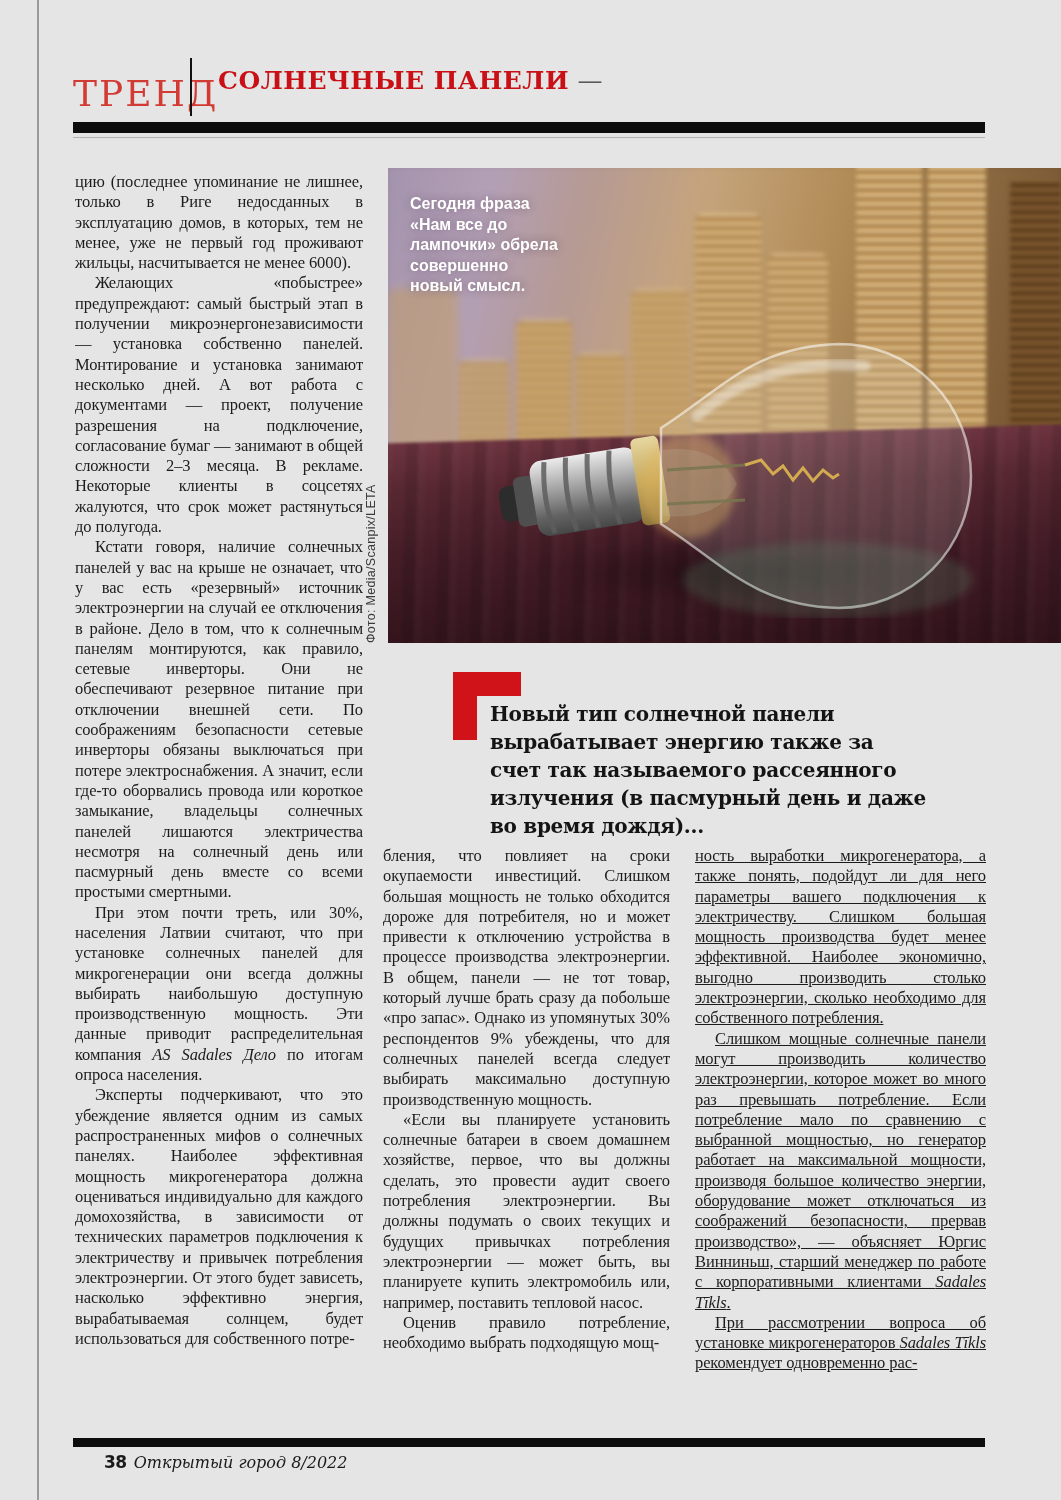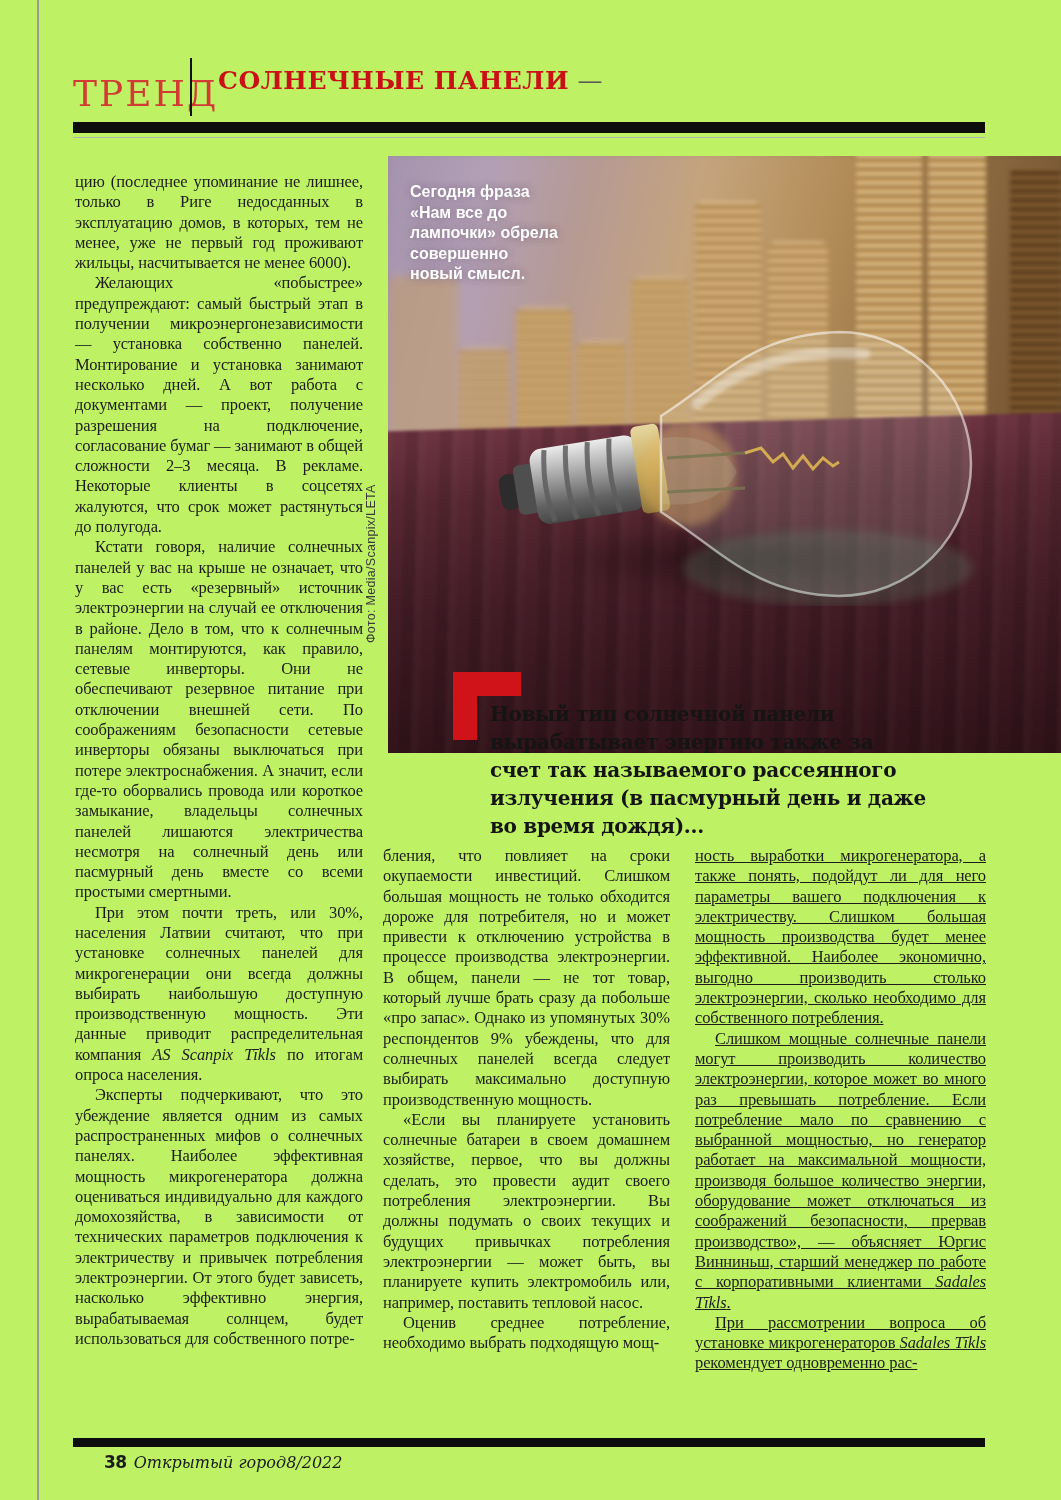--- a/index.html
+++ b/index.html
@@ -1,16 +1,16 @@
 <!DOCTYPE html>
 <html lang="ru"><head>
 <meta charset="utf-8">
 <style>
   html,body{margin:0;padding:0;background:#ffffff;}
-  #page{position:relative;width:1061px;height:1500px;background:#bef264;overflow:hidden;
+  #page{position:relative;width:1061px;height:1500px;background:#e5e5e5;overflow:hidden;
         font-family:"Liberation Serif",serif;color:#1c1c1c;}
 
   
   .fold-rule{position:absolute;left:37px;top:0;width:2px;height:1500px;background:#9a9a9a;}
 
   
   .kicker{position:absolute;left:73px;top:76px;font-family:"DejaVu Serif",serif;
           font-size:36px;line-height:36px;color:#d23a34;letter-spacing:2px;}
   .head-divider{position:absolute;left:190px;top:58px;width:2px;height:58px;background:#111;}
   .title-block{position:absolute;left:210px;top:69px;font-family:"DejaVu Serif",serif;}
@@ -23,21 +23,21 @@
   
   .col{position:absolute;text-align:justify;font-size:16.5px;line-height:20.3px;
        letter-spacing:-0.1px;overflow:hidden;}
   .col p{margin:0;}
   .col p.indent{text-indent:20px;}
   #col-left{left:75px;top:172px;width:288px;height:1240px;}
   #col-mid{left:383px;top:846px;width:287px;height:566px;}
   #col-right{left:695px;top:846px;width:291px;height:566px;text-decoration:underline;}
 
   
-  .photo{position:absolute;left:388px;top:156px;width:673px;height:597px;overflow:hidden;background:#3c1d26;}
+  .photo{position:absolute;left:388px;top:168px;width:673px;height:475px;overflow:hidden;background:#3c1d26;}
   .backdrop{position:absolute;left:-14px;top:-14px;right:-14px;height:320px;filter:blur(8px);
     background:linear-gradient(103deg,#a291ac 0%,#b3a0b6 16%,#b59a95 28%,#c5a47c 44%,#b28c57 62%,#8a683f 80%,#6b4c2c 100%);}
   .stack{position:absolute;border-radius:7px 7px 0 0;
     background:repeating-linear-gradient(180deg,#e6c795 0 3px,#9c7440 3px 6px,#c79e60 6px 9px);}
   .stack.dark{background:repeating-linear-gradient(180deg,#8a6336 0 3px,#513318 3px 6px,#6e4c26 6px 9px);}
   .wood{position:absolute;left:-16px;right:-16px;top:256px;bottom:-16px;filter:blur(1.5px);
     transform:rotate(-1.6deg);transform-origin:100% 0;
     background:linear-gradient(180deg,#6d3440 0%,#572731 20%,#431c26 50%,#2e1118 100%);}
   .wood:after{content:"";position:absolute;inset:0;opacity:.5;
     background:repeating-linear-gradient(93deg,rgba(0,0,0,.22) 0 12px,rgba(255,255,255,.04) 12px 20px,rgba(0,0,0,0) 20px 34px);}
@@ -54,21 +54,21 @@
   .quote-corner{position:absolute;left:453px;top:672px;width:44px;height:44px;
     border-top:24px solid #cf1318;border-left:24px solid #cf1318;}
   .quote-text{position:absolute;left:490px;top:700px;width:450px;font-family:"DejaVu Serif",serif;
     font-weight:700;font-size:20px;line-height:28px;color:#141414;letter-spacing:-0.3px;white-space:pre-line;}
 
   
   .foot-bar{position:absolute;left:73px;top:1438px;width:912px;height:9px;background:#0d0d0d;}
   .footer-line{position:absolute;left:73px;top:1452px;font-size:16px;color:#1a1a1a;}
   .page-num{font-family:"DejaVu Sans",sans-serif;font-weight:700;font-size:17px;letter-spacing:-0.5px;margin-left:31px;}
   .mag-name{font-family:"DejaVu Serif",serif;font-style:italic;margin-left:7px;margin-top:28px;}
-  .mag-issue{font-family:"DejaVu Serif",serif;font-style:italic;}
+  .mag-issue{font-family:"DejaVu Serif",serif;font-style:italic;margin-left:5px;}
   i{font-style:italic;}
 </style>
 </head>
 <body>
 
 <div id="page">
 
   <div class="fold-rule"></div>
 
   <div class="kicker">ТРЕНД</div>
@@ -146,27 +146,27 @@
   <div class="quote-text">Новый тип солнечной панели
 вырабатывает энергию также за
 счет так называемого рассеянного
 излучения (в пасмурный день и даже
 во время дождя)...</div>
 
   <div class="col" id="col-left">
       <p>цию (последнее упоминание не лишнее, только в Риге недосданных в эксплуатацию домов, в которых, тем не менее, уже не первый год проживают жильцы, насчитывается не менее 6000).</p>
       <p class="indent">Желающих «побыстрее» предупреждают: самый быстрый этап в получении микроэнергонезависимости — установка собственно панелей. Монтирование и установка занимают несколько дней. А вот работа с документами — проект, получение разрешения на подключение, согласование бумаг — занимают в общей сложности 2–3 месяца. В рекламе. Некоторые клиенты в соцсетях жалуются, что срок может растянуться до полугода.</p>
       <p class="indent">Кстати говоря, наличие солнечных панелей у вас на крыше не означает, что у вас есть «резервный» источник электроэнергии на случай ее отключения в районе. Дело в том, что к солнечным панелям монтируются, как правило, сетевые инверторы. Они не обеспечивают резервное питание при отключении внешней сети. По соображениям безопасности сетевые инверторы обязаны выключаться при потере электроснабжения. А значит, если где-то оборвались провода или короткое замыкание, владельцы солнечных панелей лишаются электричества несмотря на солнечный день или пасмурный день вместе со всеми простыми смертными.</p>
-      <p class="indent">При этом почти треть, или 30%, населения Латвии считают, что при установке солнечных панелей для микрогенерации они всегда должны выбирать наибольшую доступную производственную мощность. Эти данные приводит распределительная компания <i>AS Scanpix Tīkls</i> по итогам опроса населения.</p>
+      <p class="indent">При этом почти треть, или 30%, населения Латвии считают, что при установке солнечных панелей для микрогенерации они всегда должны выбирать наибольшую доступную производственную мощность. Эти данные приводит распределительная компания <i>AS Sadales Дело</i> по итогам опроса населения.</p>
       <p class="indent">Эксперты подчеркивают, что это убеждение является одним из самых распространенных мифов о солнечных панелях. Наиболее эффективная мощность микрогенератора должна оцениваться индивидуально для каждого домохозяйства, в зависимости от технических параметров подключения к электричеству и привычек потребления электроэнергии. От этого будет зависеть, насколько эффективно энергия, вырабатываемая солнцем, будет использоваться для собственного потре-</p>
     </div>
   <div class="col" id="col-mid">
       <p>бления, что повлияет на сроки окупаемости инвестиций. Слишком большая мощность не только обходится дороже для потребителя, но и может привести к отключению устройства в процессе производства электроэнергии. В общем, панели — не тот товар, который лучше брать сразу да побольше «про запас». Однако из упомянутых 30% респондентов 9% убеждены, что для солнечных панелей всегда следует выбирать максимально доступную производственную мощность.</p>
       <p class="indent">«Если вы планируете установить солнечные батареи в своем домашнем хозяйстве, первое, что вы должны сделать, это провести аудит своего потребления электроэнергии. Вы должны подумать о своих текущих и будущих привычках потребления электроэнергии — может быть, вы планируете купить электромобиль или, например, поставить тепловой насос.</p>
-      <p class="indent">Оценив среднее потребление, необходимо выбрать подходящую мощ-</p>
+      <p class="indent">Оценив правило потребление, необходимо выбрать подходящую мощ-</p>
     </div>
   <div class="col" id="col-right">
       <p>ность выработки микрогенератора, а также понять, подойдут ли для него параметры вашего подключения к электричеству. Слишком большая мощность производства будет менее эффективной. Наиболее экономично, выгодно производить столько электроэнергии, сколько необходимо для собственного потребления.</p>
       <p class="indent">Слишком мощные солнечные панели могут производить количество электроэнергии, которое может во много раз превышать потребление. Если потребление мало по сравнению с выбранной мощностью, но генератор работает на максимальной мощности, производя большое количество энергии, оборудование может отключаться из соображений безопасности, прервав производство», — объясняет Юргис Винниньш, старший менеджер по работе с корпоративными клиентами <i>Sadales Tīkls</i>.</p>
       <p class="indent">При рассмотрении вопроса об установке микрогенераторов <i>Sadales Tīkls</i> рекомендует одновременно рас-</p>
     </div>
 
   <div class="foot-bar"></div>
   <div class="footer-line">
     <span class="page-num">38</span><span class="mag-name">Открытый город</span><span class="mag-issue">8/2022</span>

